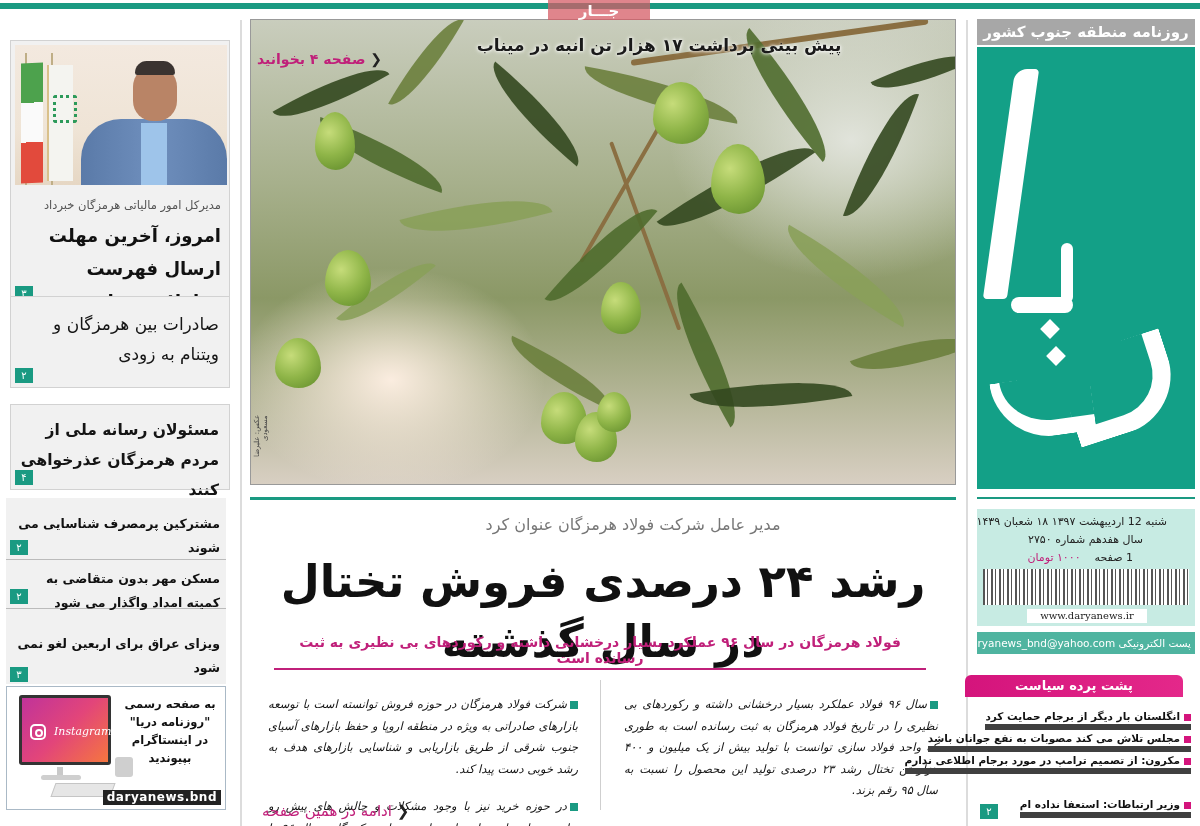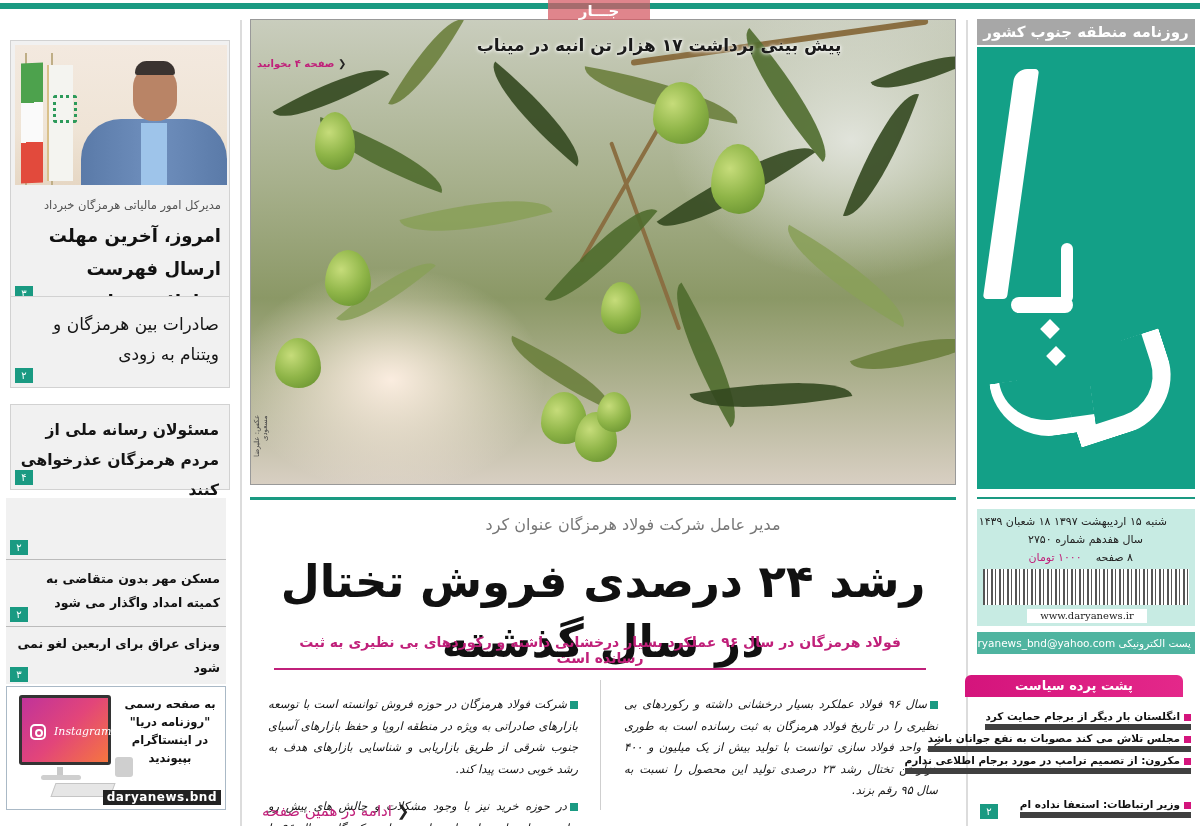--- a/index.html
+++ b/index.html
@@ -90,21 +90,21 @@
     .leaf.l4 { background: #8aa05a; }
     .mango {
       position: absolute; border-radius: 50% 50% 48% 52% / 60% 60% 40% 40%;
       background: radial-gradient(circle at 35% 35%, #c6dc7a 0%, #8fb548 50%, #5f8a2a 100%);
     }
     .branch { position: absolute; background: #8a6f42; border-radius: 3px; transform-origin: left center; }
     .main-photo-title {
       position: absolute; top: 15px; left: 0; width: 706px; text-align: center; padding-left: 110px;
       font-size: 17px; font-weight: bold; color: #1a1a1a; text-shadow: 0 0 5px #fff, 0 0 3px #fff;
     }
-    .photo-link { position: absolute; left: 6px; top: 38px; font-size: 10px; color: #c0207a; font-weight: bold; }
+    .photo-link { position: absolute; left: 6px; top: 31px; font-size: 14px; color: #c0207a; font-weight: bold; }
     .photo-link .arrow { color: #222; }
     .photo-credit { position: absolute; left: 2px; top: 395px; writing-mode: vertical-rl; transform: rotate(180deg); font-size: 7px; color: #444; }
 
     
     .story-rule { position: absolute; left: 250px; top: 497px; width: 706px; height: 3px; background: #1a9a82; }
     .story-kicker { position: absolute; left: 250px; top: 515px; width: 706px; text-align: center; font-size: 16px; color: #777; padding-left: 60px; }
     .story-headline {
       position: absolute; left: 250px; top: 552px; width: 706px; text-align: center;
       font-size: 45px; font-weight: bold; color: #111; letter-spacing: -1px; line-height: 60px;
     }
@@ -186,23 +186,24 @@
   </div>
 
   <div class="card" style="top:390px; height:86px;">
     <div class="headline-md" style="top:10px; font-weight:bold; font-size:15.5px;">مسئولان رسانه ملی از مردم هرمزگان عذرخواهی کنند</div>
     <div class="page-badge">۴</div>
   </div>
 </div>
 
 <div class="brief-box rtl">
   <div class="brief-item" style="top:0; height:62px;">
+    <div class="brief-text" style="top:14px; font-weight:bold;">مشترکین پرمصرف شناسایی می شوند</div>
     <div class="page-badge" style="bottom:4px;">۲</div>
   </div>
-  <div class="brief-item" style="top:63px; height:66px;">
+  <div class="brief-item" style="top:63px; height:48px;">
     <div class="brief-text" style="top:6px; font-weight:bold;">مسکن مهر بدون متقاضی به کمیته امداد واگذار می شود</div>
     <div class="page-badge" style="bottom:4px;">۲</div>
   </div>
   <div class="brief-item" style="top:130px; height:56px;">
     <div class="brief-text" style="top:4px; font-weight:bold;">ویزای عراق برای اربعین لغو نمی شود</div>
     <div class="page-badge" style="bottom:2px;">۳</div>
   </div>
 </div>
 
 <div class="insta-box">
@@ -283,24 +284,24 @@
   <div class="logo-ya"></div>
   <div class="logo-ya2"></div>
   <div class="logo-dot"></div>
   <div class="logo-dot2"></div>
   <div class="logo-dal"></div>
   <div class="logo-ra"></div>
 </div>
 
 <div class="info-rule"></div>
 <div class="info-box rtl">
-  <div class="info-line" style="top:6px;">شنبه ۱۵ اردیبهشت ۱۳۹۷  ۱۸ شعبان ۱۴۳۹</div>
+  <div class="info-line" style="top:6px;">شنبه 12 اردیبهشت ۱۳۹۷  ۱۸ شعبان ۱۴۳۹</div>
   <div class="info-line" style="top:24px; right:52px;">سال هفدهم    شماره ۲۷۵۰</div>
   <div class="info-line" style="top:42px; right:62px;">
-    <span>۸ صفحه</span>
+    <span>1 صفحه</span>
     &nbsp;&nbsp;
     <span class="info-price">۱۰۰۰ تومان</span>
   </div>
   <div class="barcode"></div>
   <div class="barcode-url">www.daryanews.ir</div>
 </div>
 <div class="email-bar rtl">
   <span>پست الکترونیکی</span>
   <span>daryanews_bnd@yahoo.com</span>
 </div>

